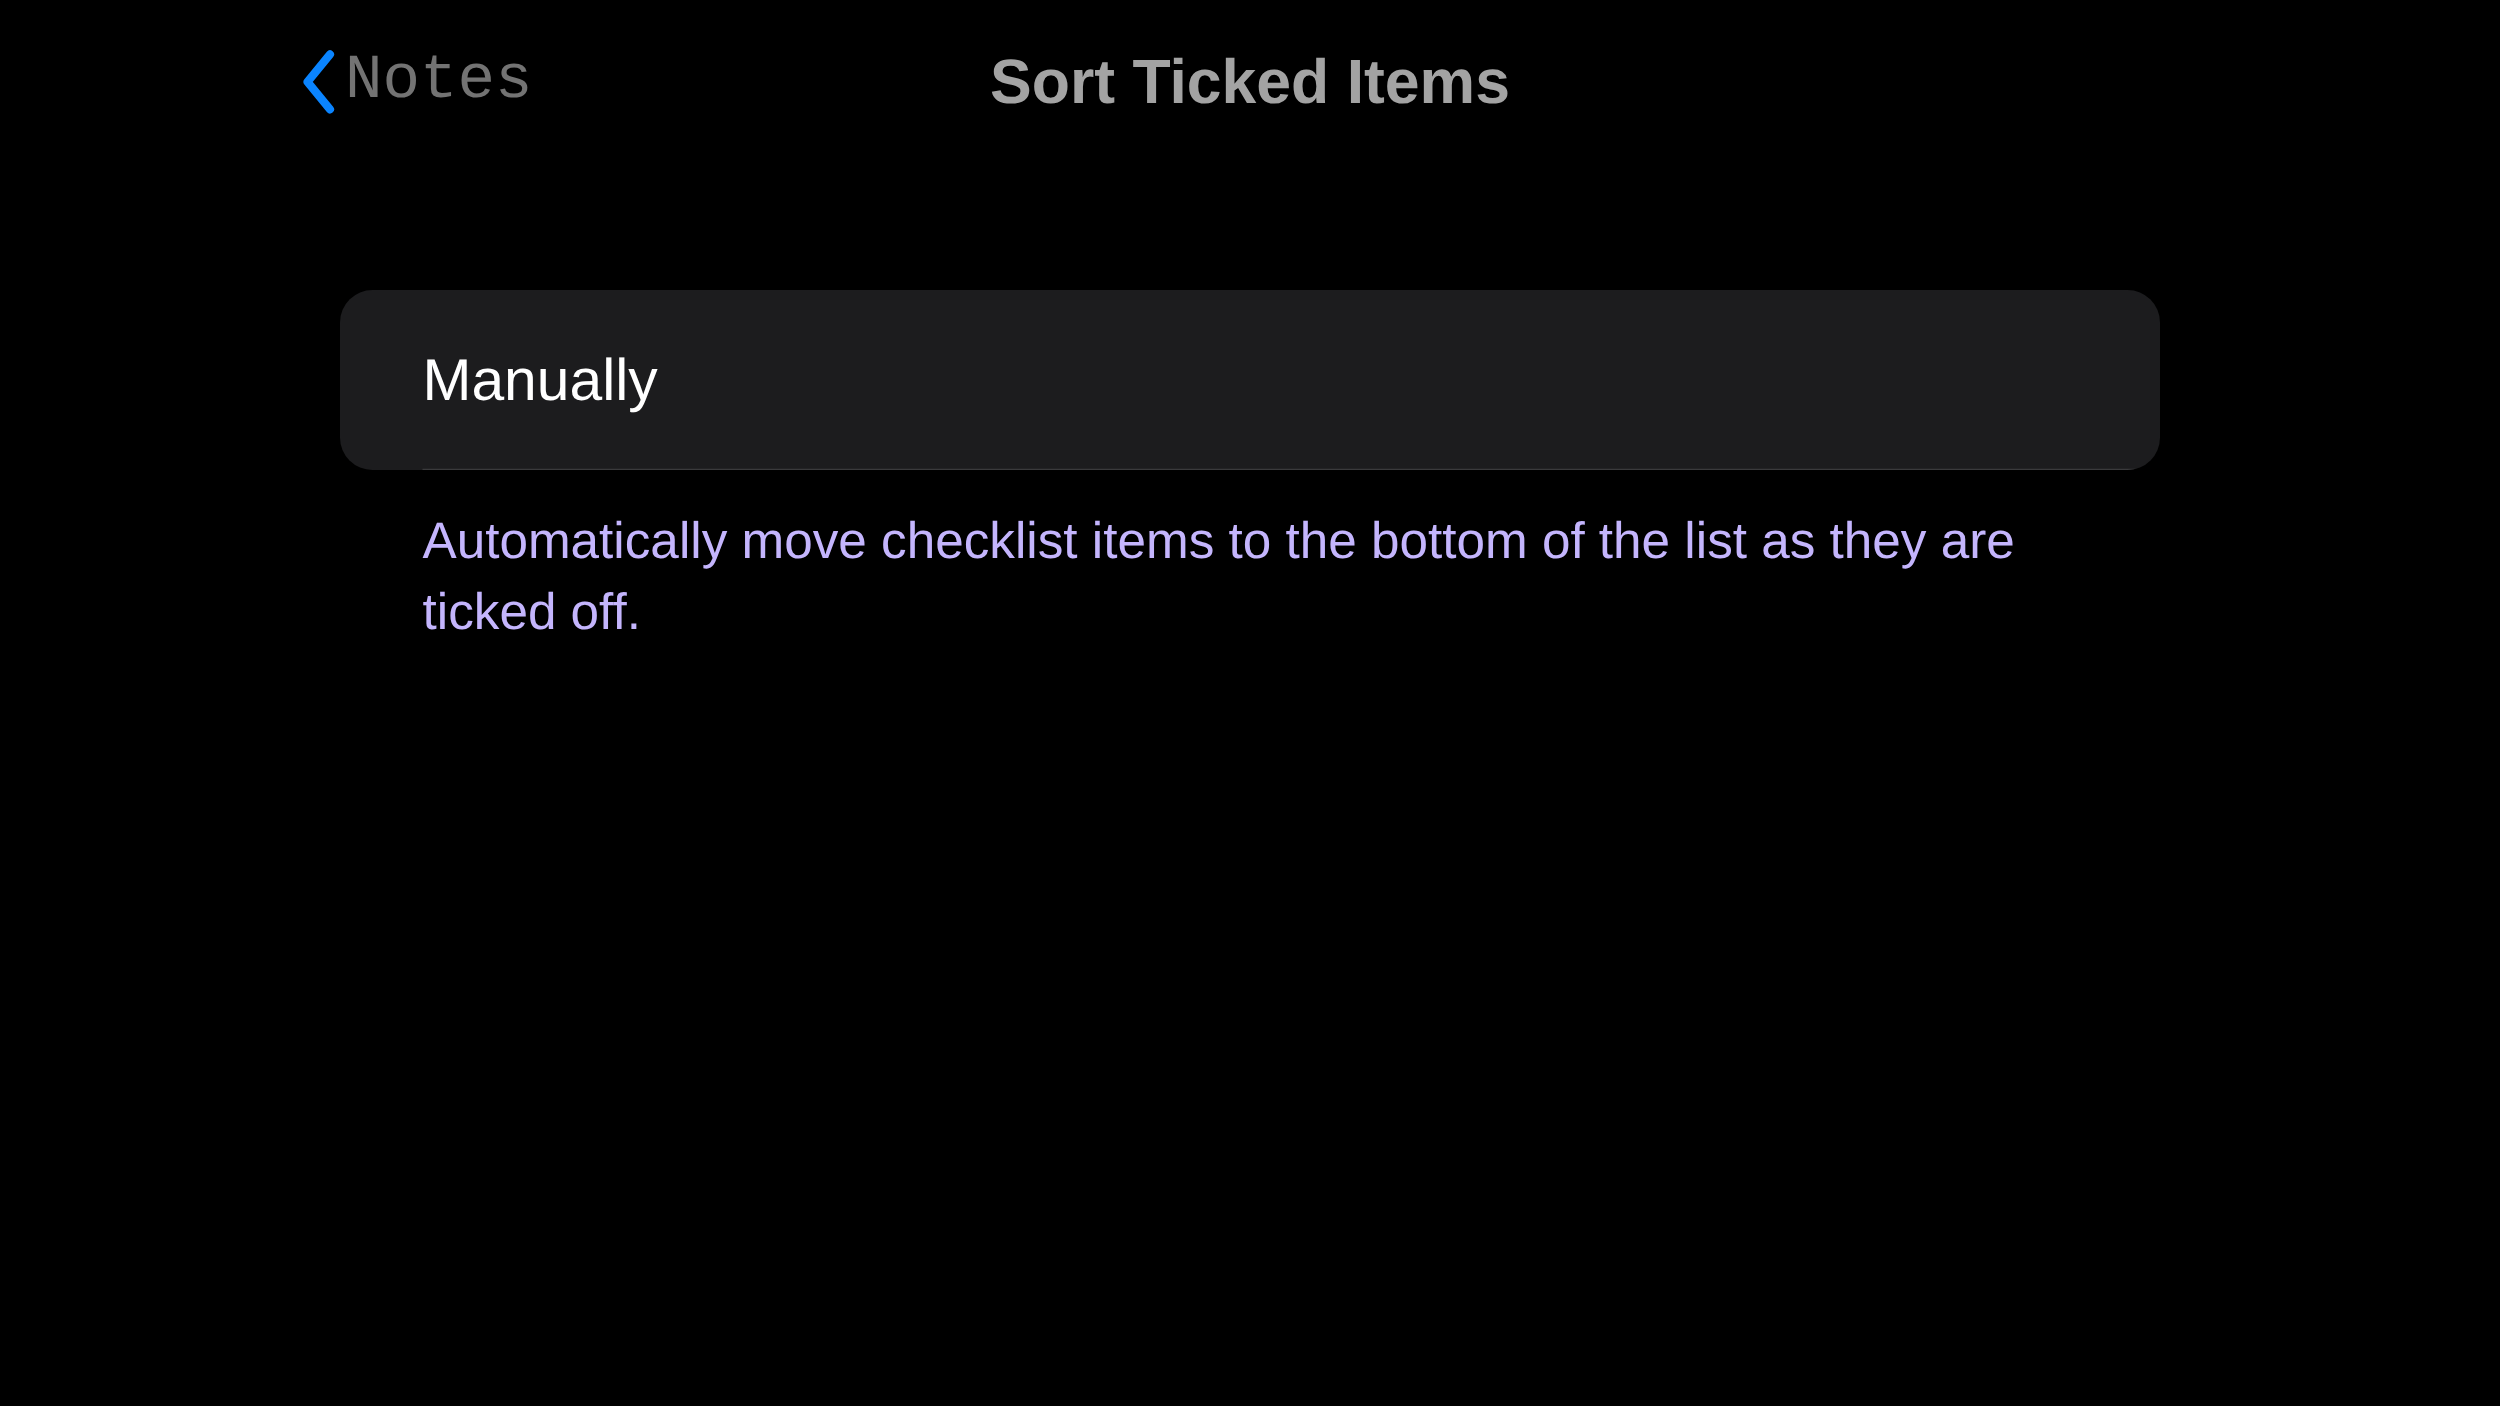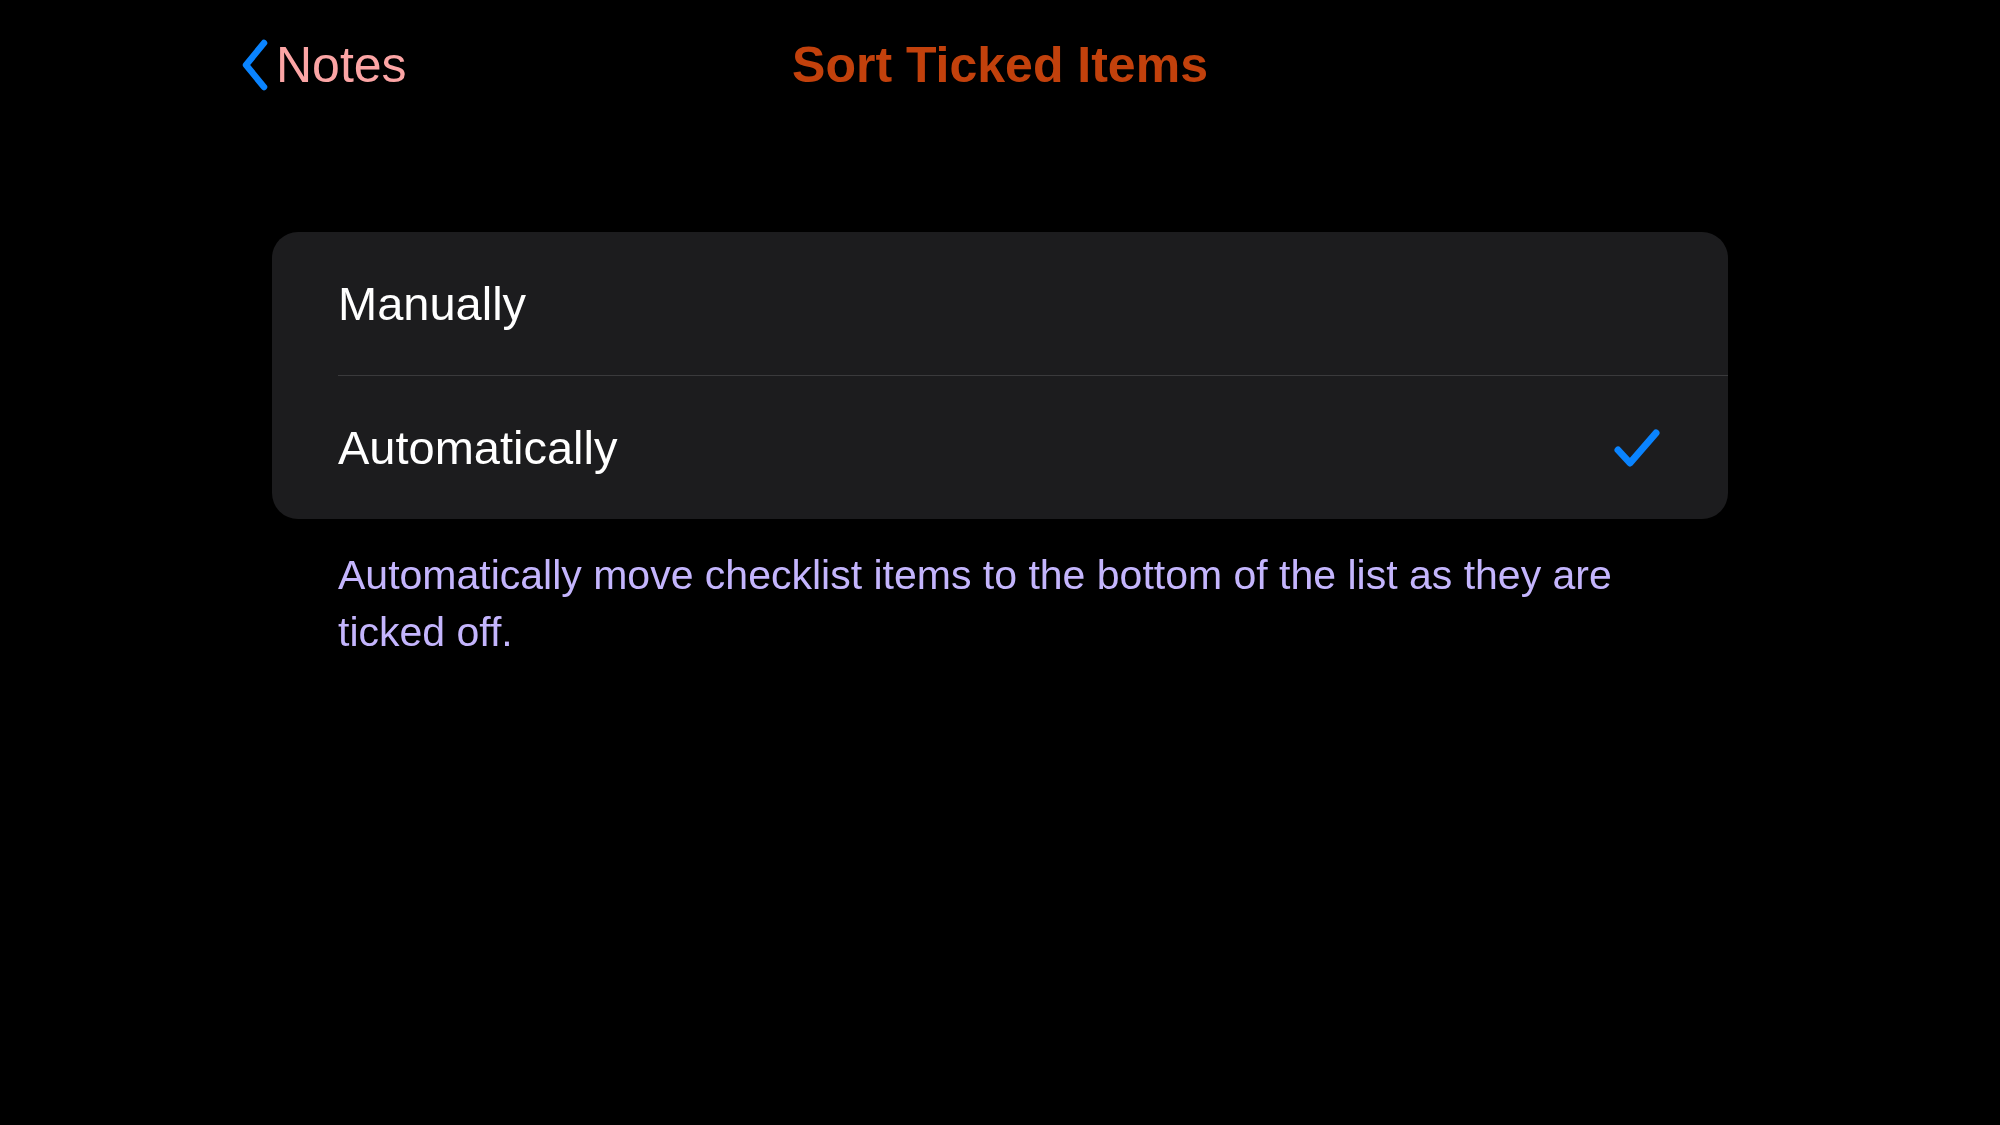--- a/index.html
+++ b/index.html
@@ -22,32 +22,33 @@
       align-items: center;
       justify-content: center;
     }
     .back-button {
       position: absolute;
       left: 240px;
       top: 50%;
       transform: translateY(-50%);
       display: flex;
       align-items: center;
-      color: #fca5a5;
+      color: #737373;
       font-size: 50px;
       font-weight: 400;
       cursor: pointer;
       gap: 8px;
+      font-family: Liberation Mono, monospace;
     }
     .back-chevron {
       width: 28px;
       height: 52px;
     }
     .page-title {
-      color: #c2410c;
+      color: #a3a3a3;
       font-size: 50px;
       font-weight: 600;
       text-align: center;
     }
     .content {
       padding: 0 272px;
       margin-top: 102px;
     }
     .settings-group {
       background: #1c1c1e;
@@ -97,21 +98,15 @@
   </div>
   <div class="page-title">Sort Ticked Items</div>
 </div>
 
 <div class="content">
   <div class="settings-group">
     <div class="settings-row">
       <span class="settings-row-label">Manually</span>
     </div>
     <div class="row-separator"></div>
-    <div class="settings-row">
-      <span class="settings-row-label">Automatically</span>
-      <svg class="checkmark" viewBox="0 0 50 50" fill="none">
-        <path d="M6 27 L18 40 L44 10" stroke="#0a84ff" stroke-width="7" stroke-linecap="round" stroke-linejoin="round"></path>
-      </svg>
-    </div>
   </div>
   <div class="footer-text">Automatically move checklist items to the bottom of the list as they are ticked off.</div>
 </div>
 
 </body></html>

